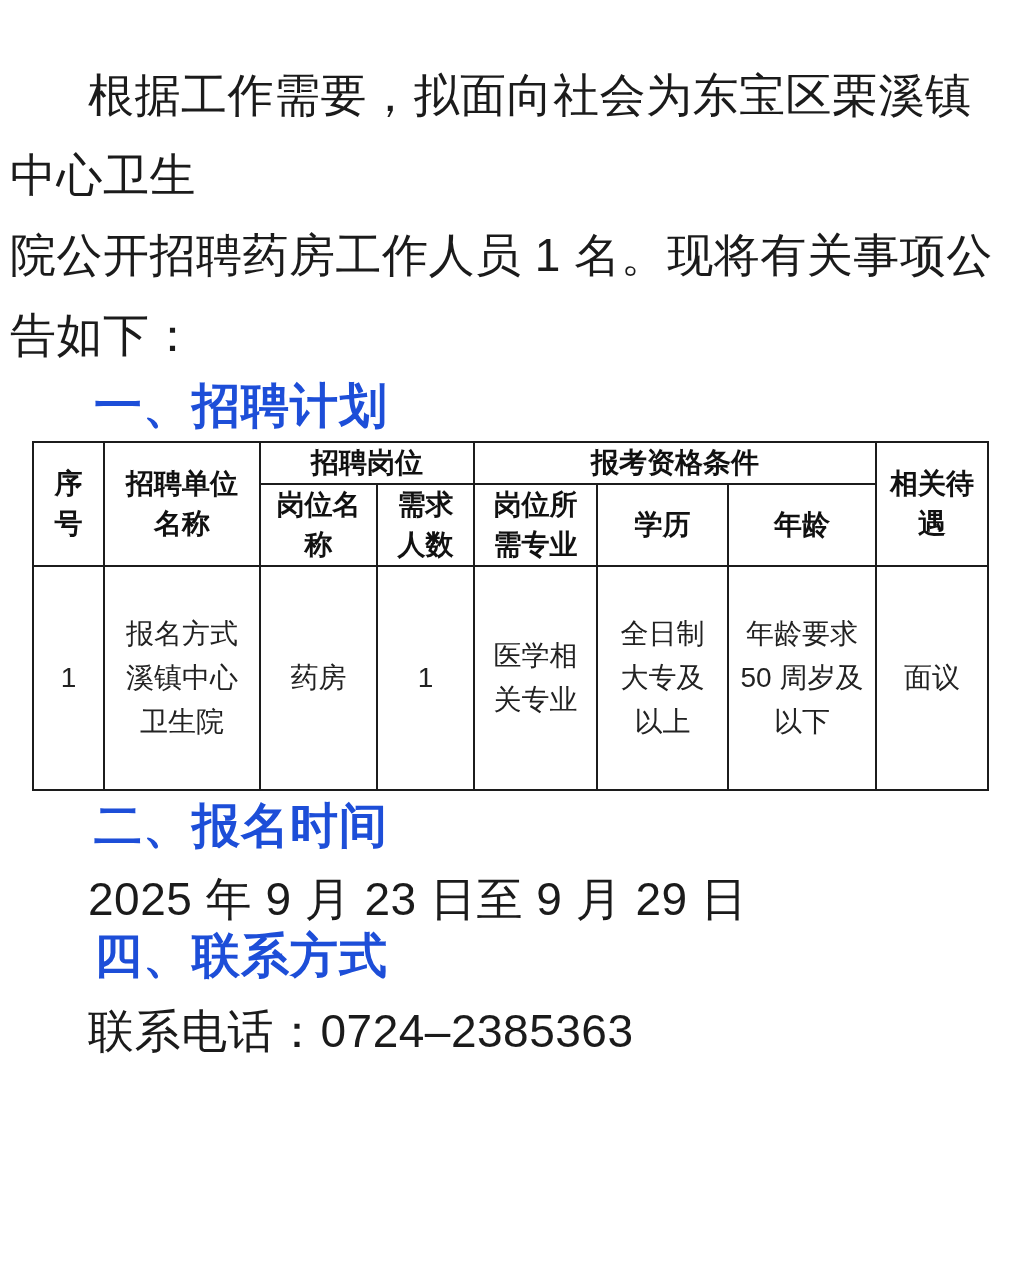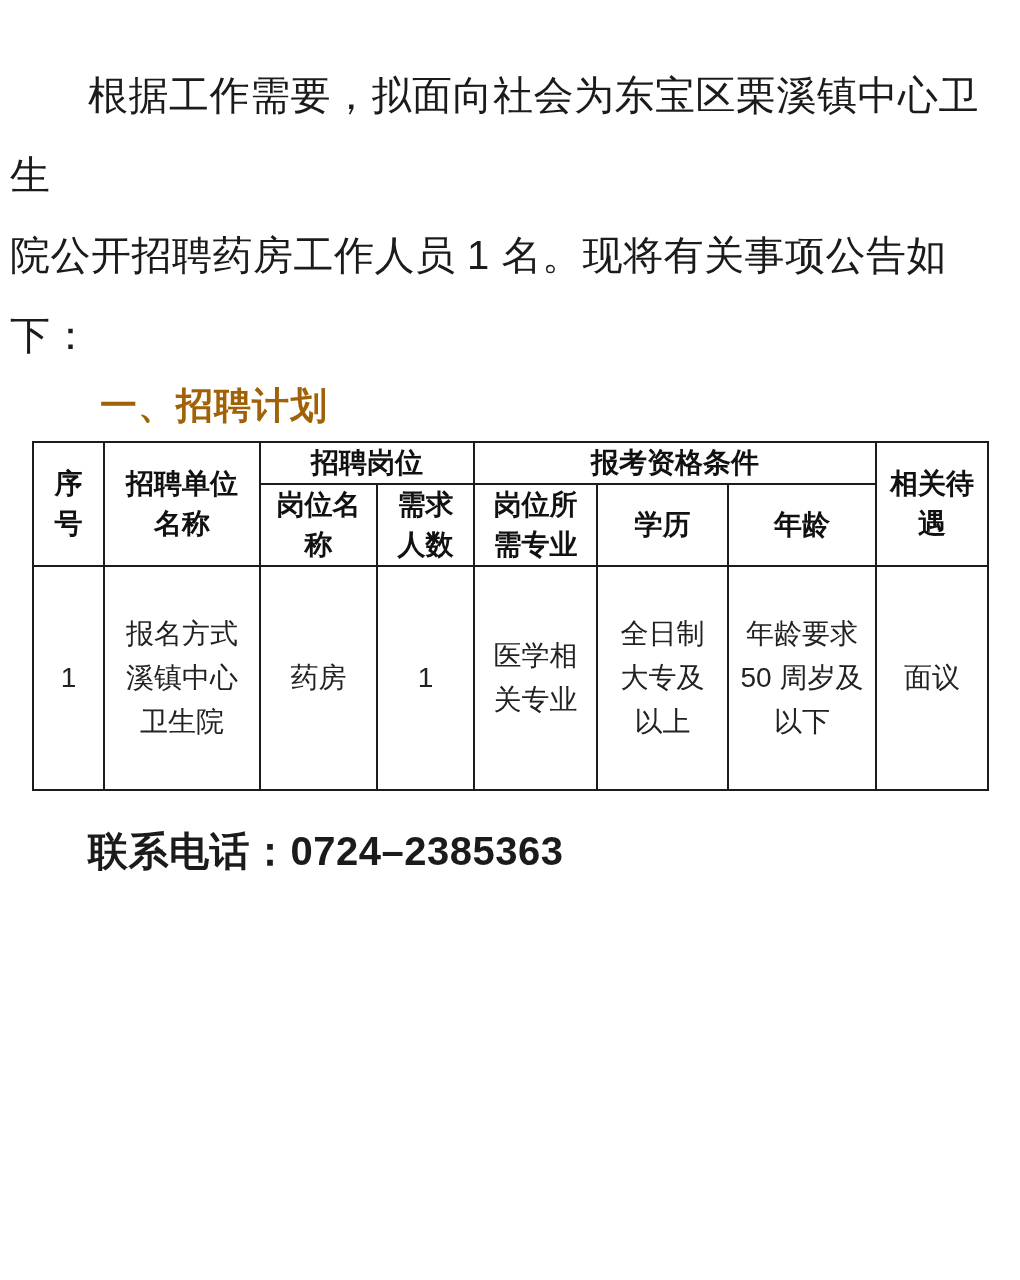--- a/index.html
+++ b/index.html
@@ -14,39 +14,39 @@
     color: #1b1b1b;
     overflow: hidden;
   }
   .doc {
     padding: 0 10px;
     box-sizing: border-box;
     width: 1020px;
   }
   
   .para {
-    font-size: 40px;
+    font-size: 46px;
     line-height: 80px;
     margin: 0;
     white-space: pre-line;
     text-indent: 78px;
     letter-spacing: 0.5px;
   }
   .intro   { margin-top: 55px; }
   .date-line  { margin-top: 23px; line-height: 50px; }
   .method  { margin-top: 17px; line-height: 76px; }
-  .phone-line { margin-top: 35px; line-height: 50px; font-weight: bold; }
+  .phone-line { margin-top: 25px; line-height: 50px; }
 
   
   .sec-heading {
-    font-size: 37px;
+    font-size: 48px;
     font-weight: 700;
-    color: #a16207;
+    color: #1d4ed8;
     line-height: 50px;
-    margin: 10px;
+    margin: 4px;
     padding-left: 80px;
     letter-spacing: 1px;
   }
   .h1 { margin-top: 6px; }
   .h2 { margin-top: 10px; }
   .h3 { margin-top: 22px; }
   .h4 { margin-top: 7px; }
 
   
   table.plan {
@@ -134,20 +134,23 @@
 大专及
 以上</td>
       <td>年龄要求
 50 周岁及
 以下</td>
       <td>面议</td>
     </tr>
   </tbody>
     </table>
 
+  <h2 class="sec-heading h2">二、报名时间</h2>
+
+  <p class="para date-line">2025 年 9 月 23 日至 9 月 29 日</p>
 
 
 
-
+  <h2 class="sec-heading h4">四、联系方式</h2>
 
   <p class="para phone-line">联系电话：0724–2385363</p>
 
 </div>
 
 </body></html>

